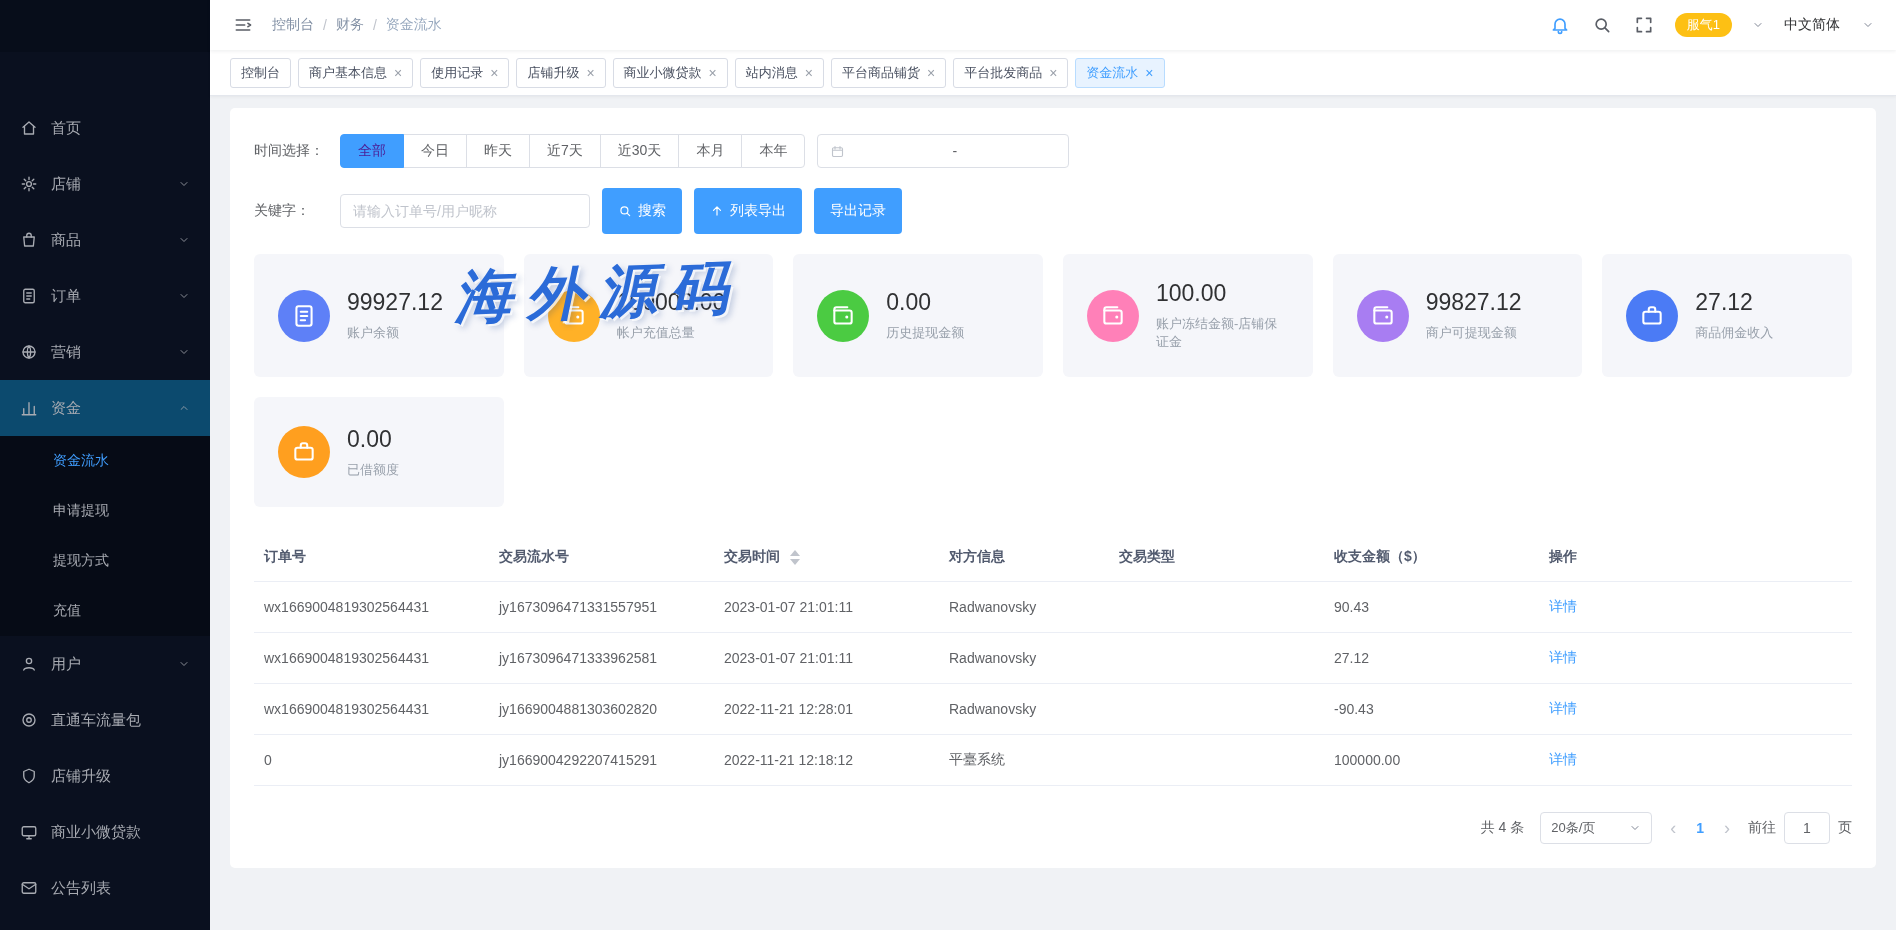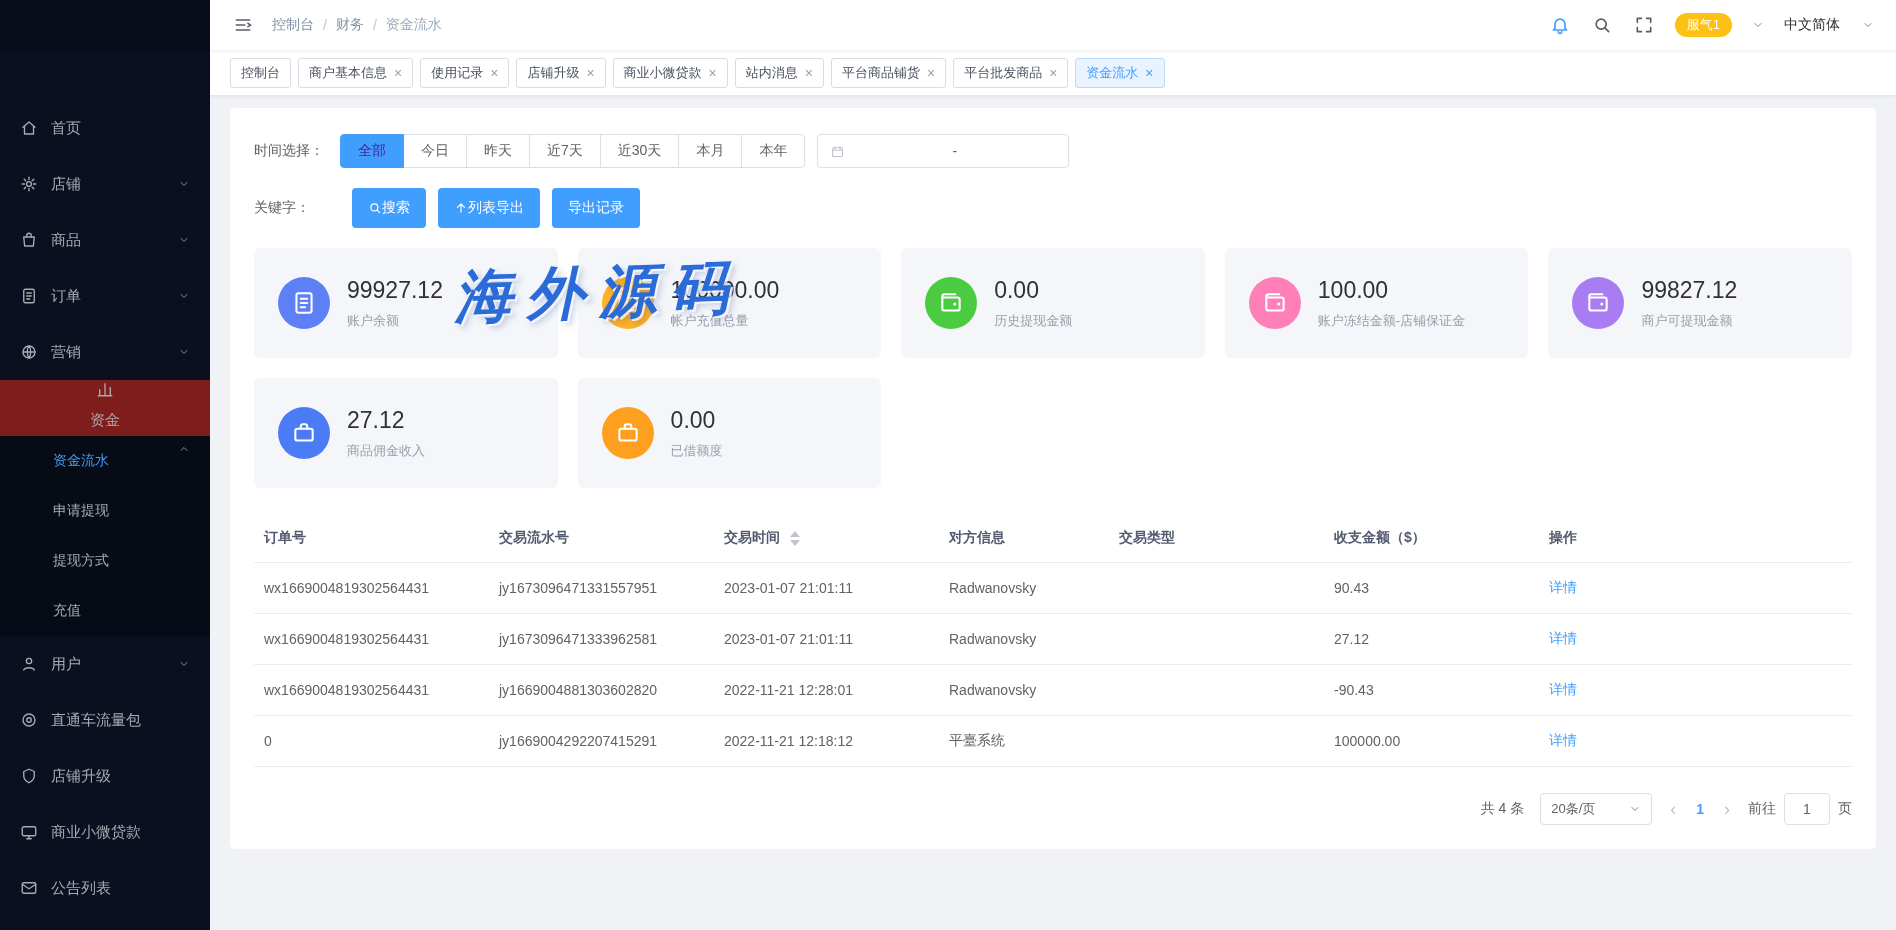--- a/index.html
+++ b/index.html
@@ -10,21 +10,21 @@
   
   .sidebar { width:210px; flex-shrink:0; background:#0a101f; display:flex; flex-direction:column;gap:42px; }
   .sidebar-logo { height:52px; background:#070d1a; flex-shrink:0; }
   .menu { flex:1; overflow:hidden; padding-top:6px; }
   .menu-item { height:56px; display:flex; align-items:center; padding:0 20px; gap:13px; font-size:15px; color:#a8abb2; cursor:pointer; }
   .menu-item .mi { width:18px; height:18px; display:inline-flex; flex-shrink:0; }
   .menu-item .mi svg { width:18px; height:18px; stroke:currentColor; fill:none; stroke-width:1.8; stroke-linecap:round; stroke-linejoin:round; }
   .menu-item .chev { margin-left:auto; width:12px; height:12px; display:inline-flex; opacity:.8; }
   .menu-item .chev svg { width:12px; height:12px; stroke:currentColor; fill:none; stroke-width:2; stroke-linecap:round; stroke-linejoin:round; }
   .menu-item .chev.up svg { transform:rotate(180deg); }
-  .menu-item.open { background:#7f1d1d;flex-direction:column; }
+  .menu-item.open { background:#0c4a6e; }
   .submenu { background:#060b16; }
   .submenu-item { height:50px; display:flex; align-items:center; padding-left:53px; font-size:14px; color:#a8abb2; cursor:pointer; }
   .submenu-item.active { color:#409eff; }
 
   
   .main { flex:1; display:flex; flex-direction:column; min-width:0; }
   .topbar { height:50px; background:#fff; display:flex; align-items:center; padding:0 22px; gap:18px; flex-shrink:0; position:relative; z-index:6; box-shadow:0 1px 4px rgba(0,21,41,.08); }
   .icon-btn { display:inline-flex; align-items:center; justify-content:center; width:22px; height:22px; color:#5a5e66; cursor:pointer; }
   .icon-btn svg { width:20px; height:20px; stroke:currentColor; fill:none; stroke-width:2; stroke-linecap:round; stroke-linejoin:round; }
   .breadcrumb { display:flex; align-items:center; gap:9px; font-size:14px; }
@@ -57,25 +57,25 @@
   .tbtn:last-child { border-radius:0 4px 4px 0; }
   .tbtn.active { background:#409eff; border-color:#409eff; color:#4c1d95; z-index:1; }
   .date-range { margin-left:12px; width:252px; height:34px; border:1px solid #dcdfe6; border-radius:4px; background:#fff; display:flex; align-items:center; padding:0 12px; gap:8px; cursor:pointer; }
   .date-range .cal { width:15px; height:15px; display:inline-flex; color:#c0c4cc; }
   .date-range .cal svg { width:15px; height:15px; stroke:currentColor; fill:none; stroke-width:1.8; stroke-linecap:round; }
   .date-range .part { flex:1; }
   .date-range .sep { color:#606266; font-size:14px; padding:0 26px; }
   .text-input { height:34px; border:1px solid #dcdfe6; border-radius:4px; padding:0 12px; font-size:14px; color:#606266; background:#fff; outline:none; font-family:inherit; }
   .text-input::placeholder { color:#c0c4cc; }
   .kw-input { width:250px; }
-  .btn { height:40px; margin-left:12px; padding:12px 16px; border:none; border-radius:4px; background:#409eff; color:#fff; font-size:14px; display:inline-flex; align-items:center; cursor:pointer; font-family:inherit; }
+  .btn { height:46px; margin-left:12px; padding:12px 16px; border:none; border-radius:4px; background:#409eff; color:#fff; font-size:14px; display:inline-flex; align-items:center; gap:6px; cursor:pointer; font-family:inherit; }
   .btn svg { width:14px; height:14px; stroke:#fff; fill:none; stroke-width:2; stroke-linecap:round; stroke-linejoin:round; }
 
   
-  .stats { display:grid; grid-template-columns:repeat(5,1fr); gap:20px; margin:6px 0 26px; }
+  .stats { display:grid; grid-template-columns:repeat(6,1fr); gap:20px; margin:6px 0 26px; }
   .stat-card { background:#f5f6fa; border-radius:6px; padding:26px 24px; display:flex; align-items:center; gap:17px; min-height:110px; }
   .stat-icon { width:52px; height:52px; border-radius:50%; display:flex; align-items:center; justify-content:center; flex-shrink:0; }
   .stat-icon svg { width:26px; height:26px; stroke:#fff; fill:none; stroke-width:1.9; stroke-linecap:round; stroke-linejoin:round; }
   .stat-value { font-size:23px; color:#303133; }
   .stat-label { font-size:13px; color:#98a0ab; margin-top:8px; }
 
   
   table { width:100%; border-collapse:collapse; table-layout:fixed; }
   th { text-align:left; font-size:14px; font-weight:bold; color:#515a6e; padding:15px 10px; border-bottom:1px solid #ebeef5; }
   td { font-size:14px; color:#606266; padding:16px 10px; border-bottom:1px solid #ebeef5; overflow:hidden; text-overflow:ellipsis; white-space:nowrap; }
@@ -378,20 +378,21 @@
                 </svg>
               </span>
             <span class="part"></span>
             <span class="sep">-</span>
             <span class="part"></span>
           </div>
         </div>
 
         <div class="filter-row">
           <span class="filter-label">关键字：</span>
+          <input class="text-input kw-input" type="text" placeholder="请输入订单号/用户昵称" style="">
           <button class="btn">
             <svg viewBox="0 0 24 24">
                 <circle cx="11" cy="11" r="6"></circle>
                 <path d="M15.5 15.5L20 20"></path>
               </svg>
             <span>搜索</span>
           </button>
           <button class="btn">
             <svg viewBox="0 0 24 24">
                 <path d="M12 19V6M6 11l6-6 6 6"></path>

